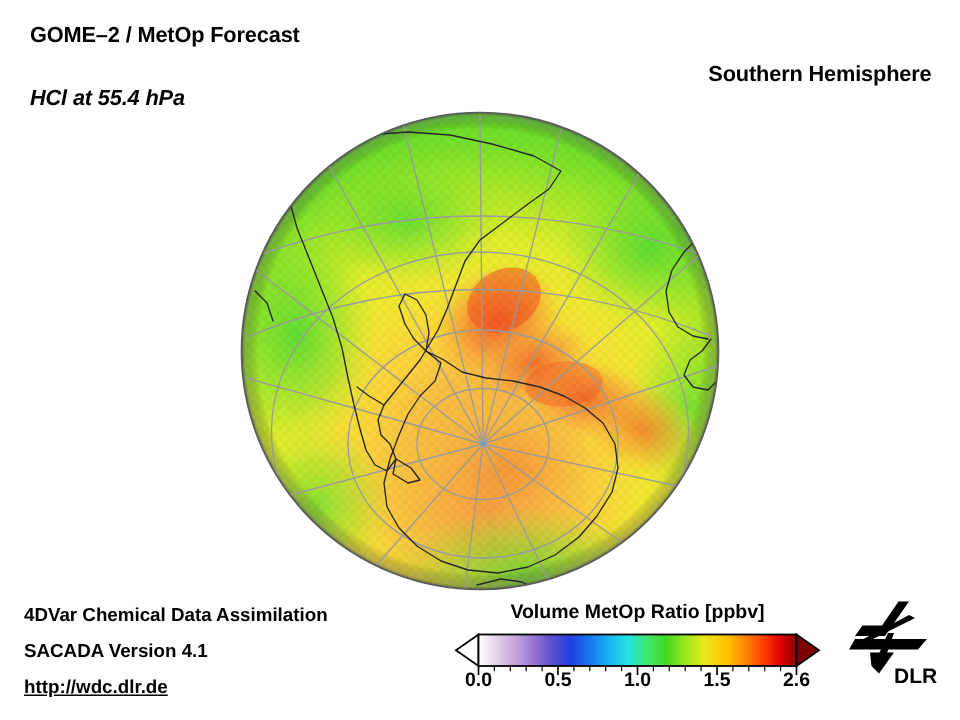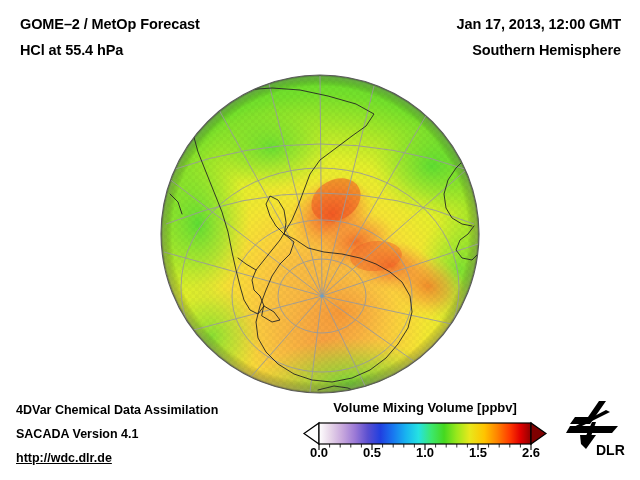--- a/index.html
+++ b/index.html
@@ -9,21 +9,21 @@
     font-family:"Liberation Sans", sans-serif;
     color:#000000;
     overflow:hidden;
     position:relative;
   }
   #page{position:absolute;left:0;top:0;width:640px;height:480px;border-radius:22px;}
 
   
   .hdr{position:absolute;font-weight:bold;font-size:14.5px;letter-spacing:-0.1px;white-space:nowrap;}
   #hdr-l1{left:20px;  top:16px;}
-  #hdr-l2{left:20px;  top:42px;}
+  #hdr-l2{left:20px;  top:58px;font-style:italic;}
   #hdr-r1{right:19px; top:16px;}
   #hdr-r2{right:19px; top:42px;}
 
   
   .ftr{position:absolute;left:16px;font-weight:bold;font-size:12.5px;white-space:nowrap;}
   #ftr1{top:403px;}
   #ftr2{top:427px;}
   #ftr3{top:451px;text-decoration:underline;}
 
   
@@ -46,21 +46,20 @@
   #riu-logo{position:absolute;left:556px;top:368px;width:78px;height:42px;}
   #dlr-logo{position:absolute;left:566px;top:400px;width:62px;height:58px;}
 </style>
 </head>
 <body>
 
 <div id="page">
 
   <div class="hdr" id="hdr-l1">GOME–2 / MetOp Forecast</div>
   <div class="hdr" id="hdr-l2">HCl at 55.4 hPa</div>
-  <div class="hdr" id="hdr-r1">Jan 17, 2013, 12:00 GMT</div>
   <div class="hdr" id="hdr-r2">Southern Hemisphere</div>
 
   <div id="globe-wrap">
     <svg id="globe-svg" viewBox="0 0 320 320" xmlns="http://www.w3.org/2000/svg">
       <defs>
         <clipPath id="discClip">
             <circle cx="160" cy="160" r="159"></circle>
           </clipPath>
 
         <radialGradient id="fieldBase" cx="50.6%" cy="69.7%" r="86%">
@@ -194,21 +193,21 @@
         <path d="M10 120 L18 128 L22 140"></path>
       </g>
 
       <circle cx="162" cy="222" r="1.7" fill="#6aa0c8"></circle>
 
       <circle cx="160" cy="160" r="159" fill="none" stroke="#5a5a5a" stroke-width="1.1"></circle>
     </svg>
   </div>
 
   <div id="cb-block">
-    <div id="cb-title">Volume Mixing Volume [ppbv]</div>
+    <div id="cb-title">Volume MetOp Ratio [ppbv]</div>
 
     <svg id="cb-svg" width="250" height="34" viewBox="0 0 250 34" xmlns="http://www.w3.org/2000/svg">
       <defs>
         <linearGradient id="cbGrad" x1="0" y1="0" x2="1" y2="0">
           <stop offset="0.00" stop-color="#ffffff"></stop>
           <stop offset="0.05" stop-color="#e8d8ea"></stop>
           <stop offset="0.11" stop-color="#c8a8dd"></stop>
           <stop offset="0.17" stop-color="#9b79d6"></stop>
           <stop offset="0.23" stop-color="#5a4fd0"></stop>
           <stop offset="0.29" stop-color="#2040e0"></stop>

